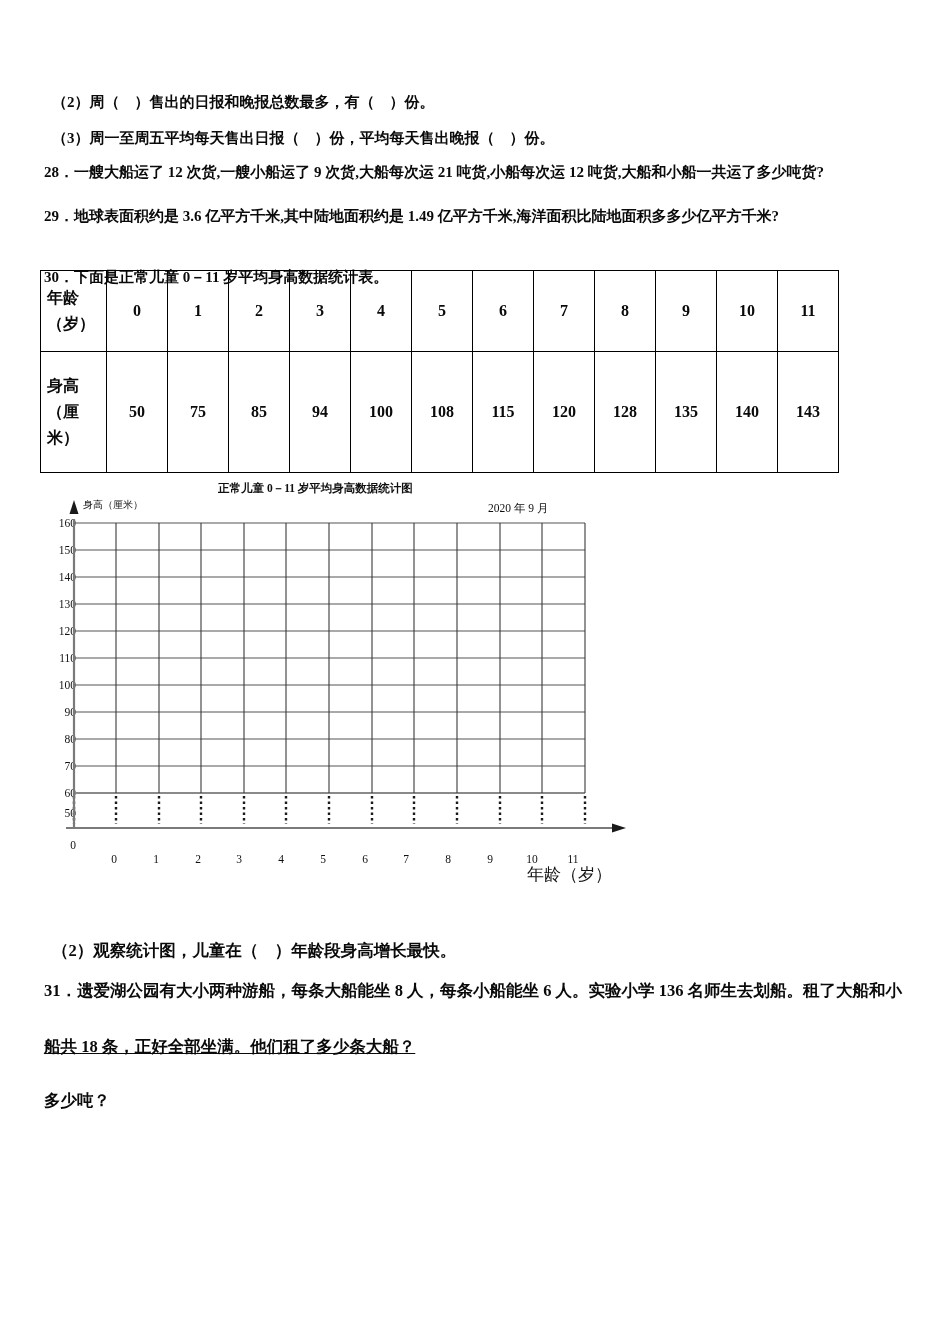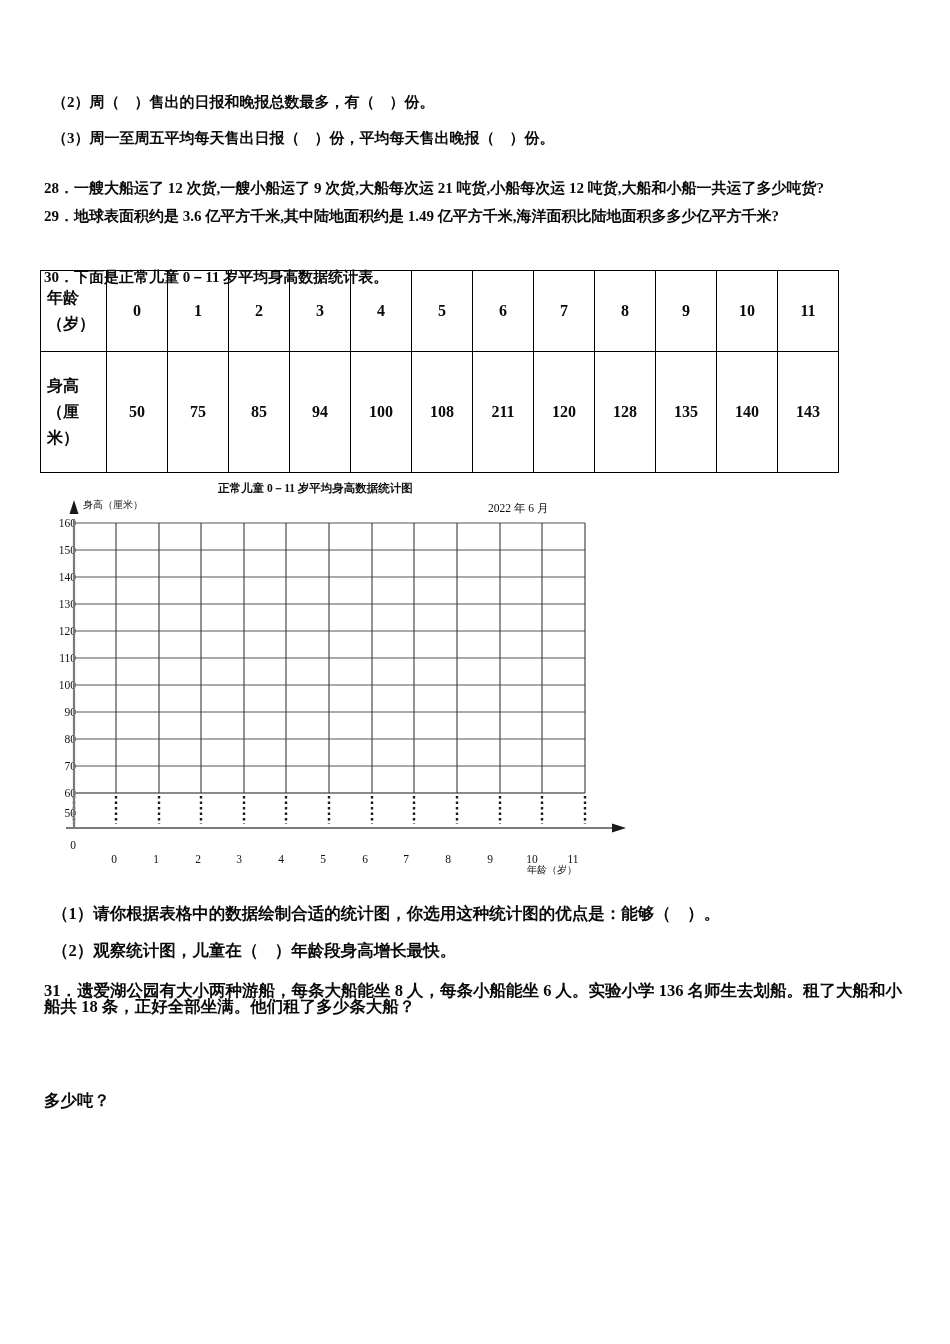--- a/index.html
+++ b/index.html
@@ -92,21 +92,21 @@
     left: 43px;
     top: 20px;
     font-size: 10px;
     white-space: nowrap;
     color: #101010;
   }
   .x-axis-label {
     position: absolute;
     left: 487px;
     top: 385px;
-    font-size: 10px;
+    font-size: 17px;
     white-space: nowrap;
     color: #101010;
   }
   .chart-svg {
     position: absolute;
     left: 0;
     top: 0;
   }
   .ytick {
     position: absolute;
@@ -135,21 +135,21 @@
 </style>
 </head>
 <body>
 
 <div class="page">
 
   <div class="qline" style="left:52px; top:92px;">（2）周（　）售出的日报和晚报总数最多，有（　）份。</div>
 
   <div class="qline" style="left:52px; top:128px;">（3）周一至周五平均每天售出日报（　）份，平均每天售出晚报（　）份。</div>
 
-  <div class="qline" style="left:44px; top:178px;">28．一艘大船运了 12 次货,一艘小船运了 9 次货,大船每次运 21 吨货,小船每次运 12 吨货,大船和小船一共运了多少吨货?</div>
+  <div class="qline" style="left:44px; top:162px;">28．一艘大船运了 12 次货,一艘小船运了 9 次货,大船每次运 21 吨货,小船每次运 12 吨货,大船和小船一共运了多少吨货?</div>
 
   <div class="qline" style="left:44px; top:206px;">29．地球表面积约是 3.6 亿平方千米,其中陆地面积约是 1.49 亿平方千米,海洋面积比陆地面积多多少亿平方千米?</div>
 
   <div class="qline" style="left:44px; top:243px;margin-top:24px;">30．下面是正常儿童 0－11 岁平均身高数据统计表。</div>
 
   <table class="data-table">
     <colgroup>
       <col style="width:66px">
       <col style="width:61px">
         <col style="width:61px">
@@ -188,35 +188,35 @@
           <span>身高</span>
           <span>（厘</span>
           <span>米）</span>
         </td>
         <td>50</td>
         <td>75</td>
         <td>85</td>
         <td>94</td>
         <td>100</td>
         <td>108</td>
-        <td>211</td>
+        <td>115</td>
         <td>120</td>
         <td>128</td>
         <td>135</td>
         <td>140</td>
         <td>143</td>
       </tr>
     </tbody>
   </table>
 
   <div class="chart-wrap">
 
     <div class="chart-title">正常儿童 0－11 岁平均身高数据统计图</div>
 
-    <div class="chart-date">2022 年 6 月</div>
+    <div class="chart-date">2020 年 9 月</div>
 
     <div class="y-axis-label">身高（厘米）</div>
 
     <div class="x-axis-label">年龄（岁）</div>
 
     <div class="ytick" style="left:8px; top:39px;">160</div>
     <div class="ytick" style="left:8px; top:66px;">150</div>
     <div class="ytick" style="left:8px; top:93px;">140</div>
     <div class="ytick" style="left:8px; top:120px;">130</div>
     <div class="ytick" style="left:8px; top:147px;">120</div>
@@ -292,24 +292,23 @@
       </g>
 
       <line x1="34" y1="41" x2="34" y2="350" stroke="#7a7a7a" stroke-width="2.2"></line>
       <polygon points="34,22 29.5,36 38.5,36" fill="#1a1a1a"></polygon>
 
       <line x1="26" y1="350" x2="576" y2="350" stroke="#7a7a7a" stroke-width="2.2"></line>
       <polygon points="586,350 572,345.5 572,354.5" fill="#1a1a1a"></polygon>
     </svg>
   </div>
 
-  <div class="bq" style="left:52px; top:903px;">（1）请你根据表格中的数据绘制合适的统计图，你选用这种统计图的优点是：能够（　）。</div>
 
   <div class="bq" style="left:52px; top:940px;">（2）观察统计图，儿童在（　）年龄段身高增长最快。</div>
 
   <div class="bq" style="left:44px; top:980px;">31．遗爱湖公园有大小两种游船，每条大船能坐 8 人，每条小船能坐 6 人。实验小学 136 名师生去划船。租了大船和小</div>
 
-  <div class="bq" style="left:44px; top:996px;">船共 18 条，正好全部坐满。他们租了多少条大船？</div>
+  <div class="bq" style="left:44px; top:1036px;text-decoration:underline;">船共 18 条，正好全部坐满。他们租了多少条大船？</div>
 
 
   <div class="bq" style="left:44px; top:1090px;">多少吨？</div>
 
 </div>
 
 </body></html>

